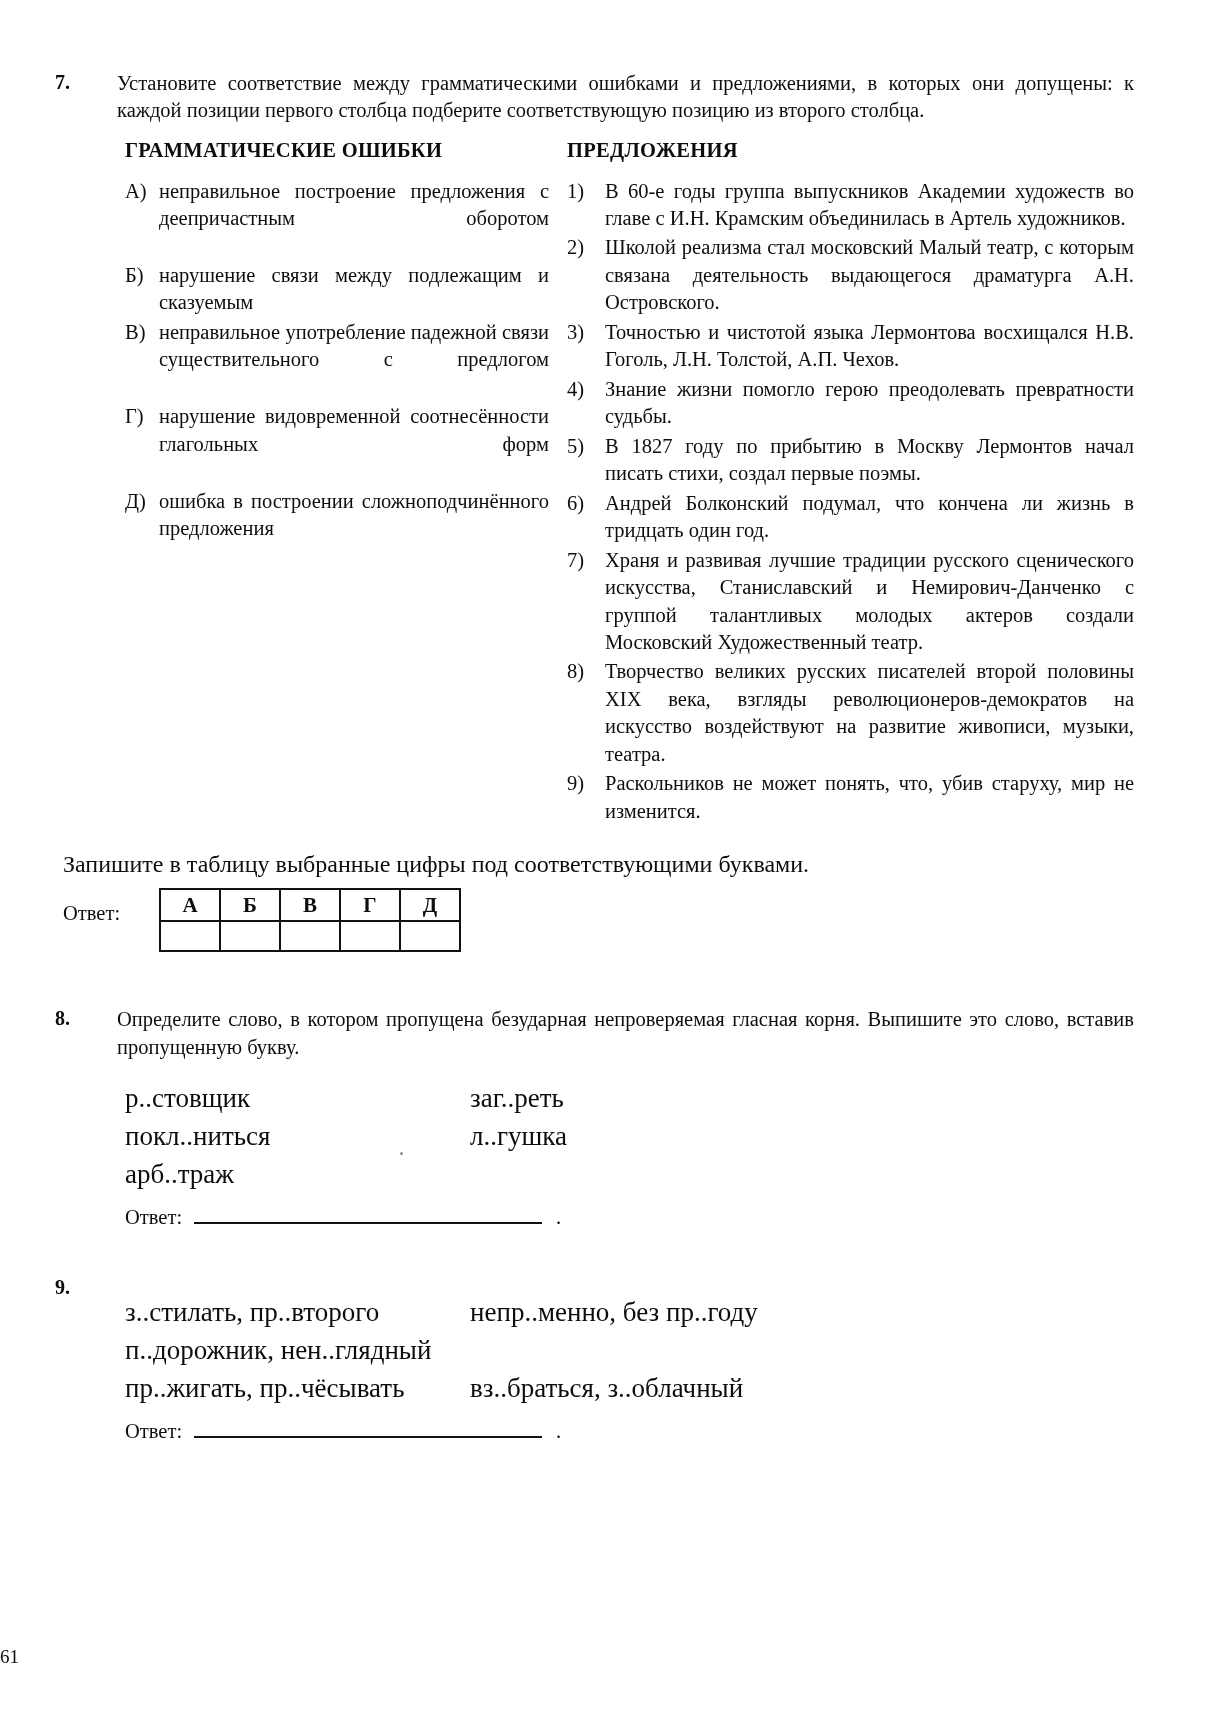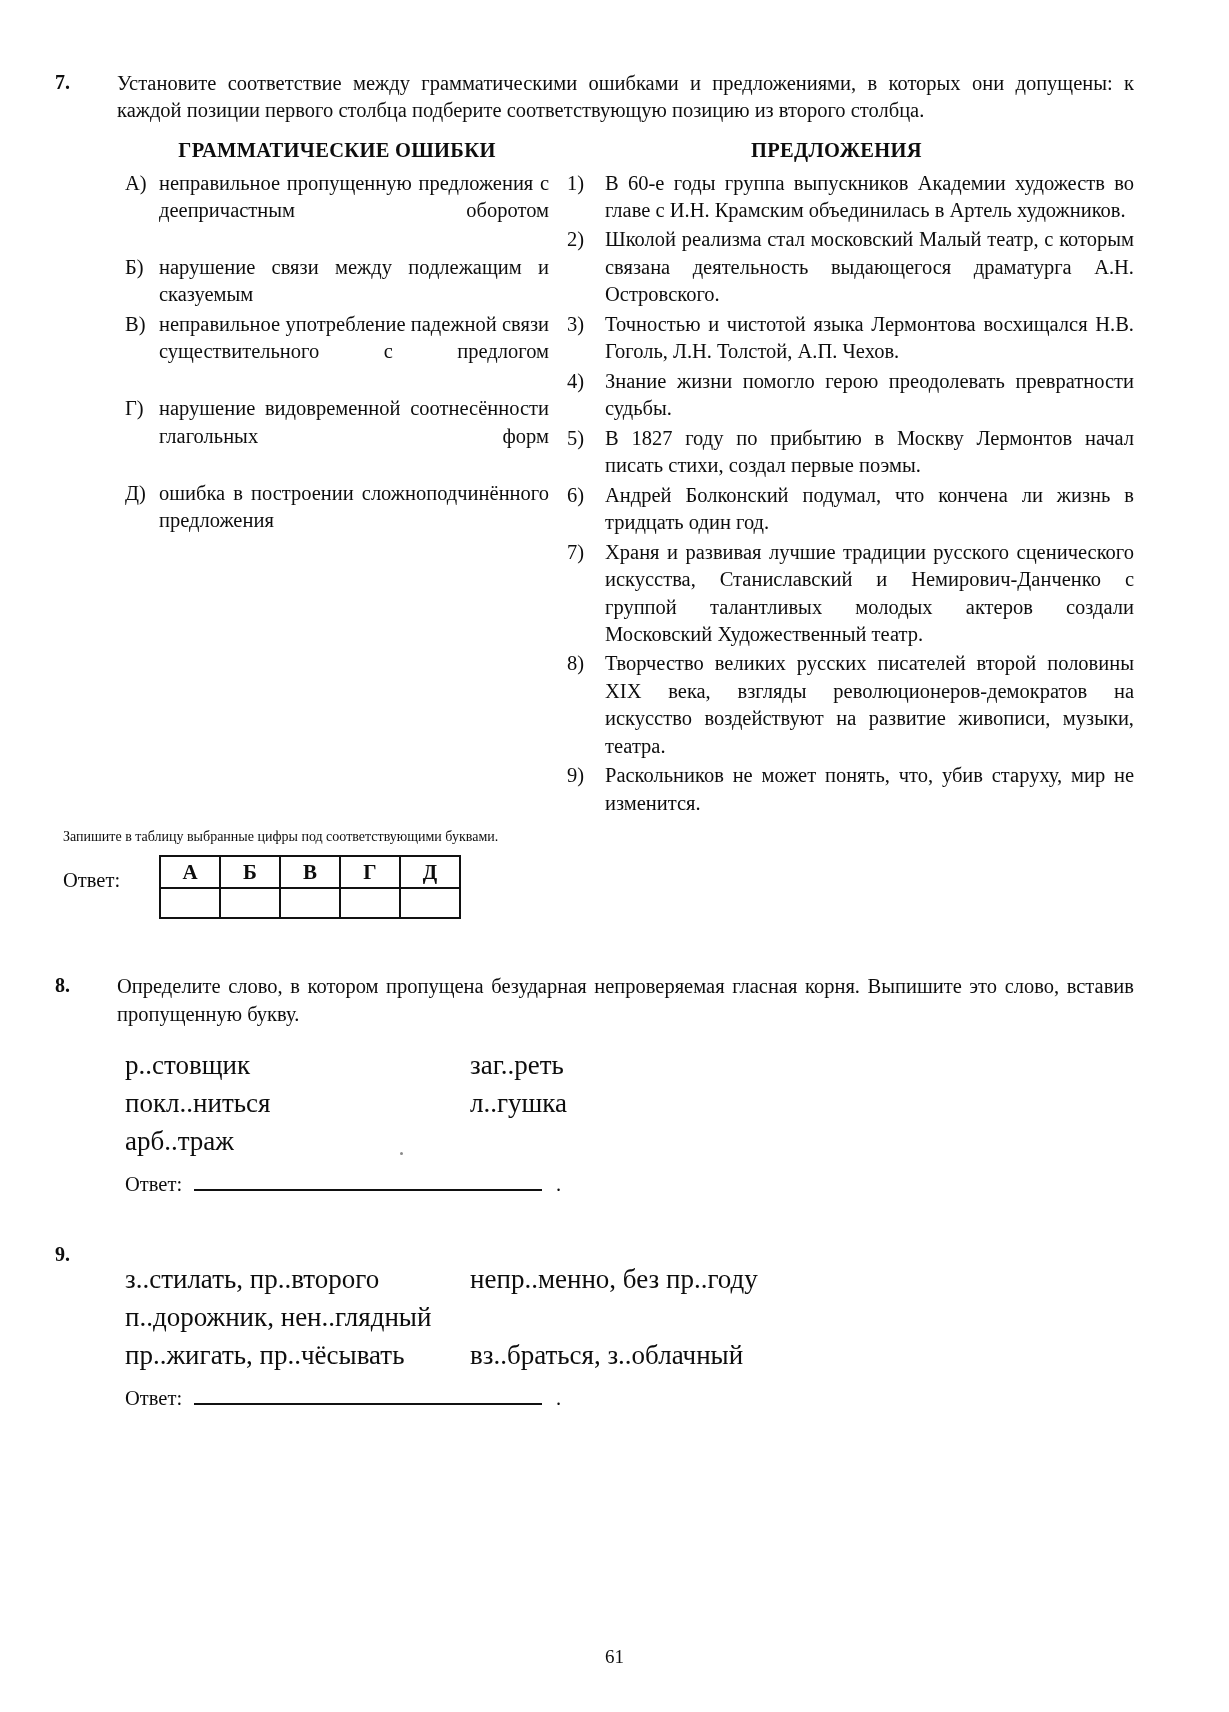--- a/index.html
+++ b/index.html
@@ -57,23 +57,22 @@
     box-sizing: border-box;
   }
   .col-right {
     flex: 1 1 auto;
     padding-left: 18px;
     box-sizing: border-box;
   }
   .col-head {
     font-weight: bold;
     font-size: 20.5px;
-    text-align: center;
     letter-spacing: .3px;
-    margin-bottom: 8px;
+    margin-bottom: 16px;
   }
   .col-head.right {
     padding-right: 28px;
   }
   .item {
     display: flex;
     font-size: 20.5px;
     line-height: 1.34;
     margin-bottom: 2px;
   }
@@ -91,22 +90,22 @@
     text-justify: inter-word;
   }
   .item .txt.lastline-justify::after {
     content: "";
     display: inline-block;
     width: 100%;
   }
 
   
   .note {
-    font-size: 14px;
-    margin-top: 10px;
+    font-size: 24px;
+    margin-top: 24px;
     padding-left: 8px;
   }
   .answer-row {
     display: flex;
     align-items: flex-start;
     margin-top: 10px;
     padding-left: 8px;
   }
   .answer-label {
     font-size: 20.5px;
@@ -168,21 +167,20 @@
     margin-left: 14px;
   }
   .gap-md { height: 46px; }
   .gap-lg { height: 54px; }
 
   .pagenum {
     position: absolute;
     bottom: 44px;
     left: 0;
     width: 1229px;
-    text-align: center;
     font-size: 19px;
   }
   .speck {
     position: absolute;
     width: 3px;
     height: 3px;
     background: #8a8a8a;
     border-radius: 50%;
   }
 </style>
@@ -196,21 +194,21 @@
     <div class="task-body">
       <div class="stem">Установите соответствие между грамматическими ошибками и предложениями, в которых они допущены: к каждой позиции первого столбца подберите соответствующую позицию из второго столбца.</div>
 
       <div class="cols">
 
         <div class="col-left">
           <div class="col-head">ГРАММАТИЧЕСКИЕ ОШИБКИ</div>
 
           <div class="item">
             <div class="marker">А)</div>
-            <div class="txt lastline-justify">неправильное пропущенную предложения с деепричастным оборотом</div>
+            <div class="txt lastline-justify">неправильное построение предложения с деепричастным оборотом</div>
           </div>
           <div class="item">
             <div class="marker">Б)</div>
             <div class="txt">нарушение связи между подлежащим и сказуемым</div>
           </div>
           <div class="item">
             <div class="marker">В)</div>
             <div class="txt lastline-justify">неправильное употребление падежной связи существительного с предлогом</div>
           </div>
           <div class="item">

